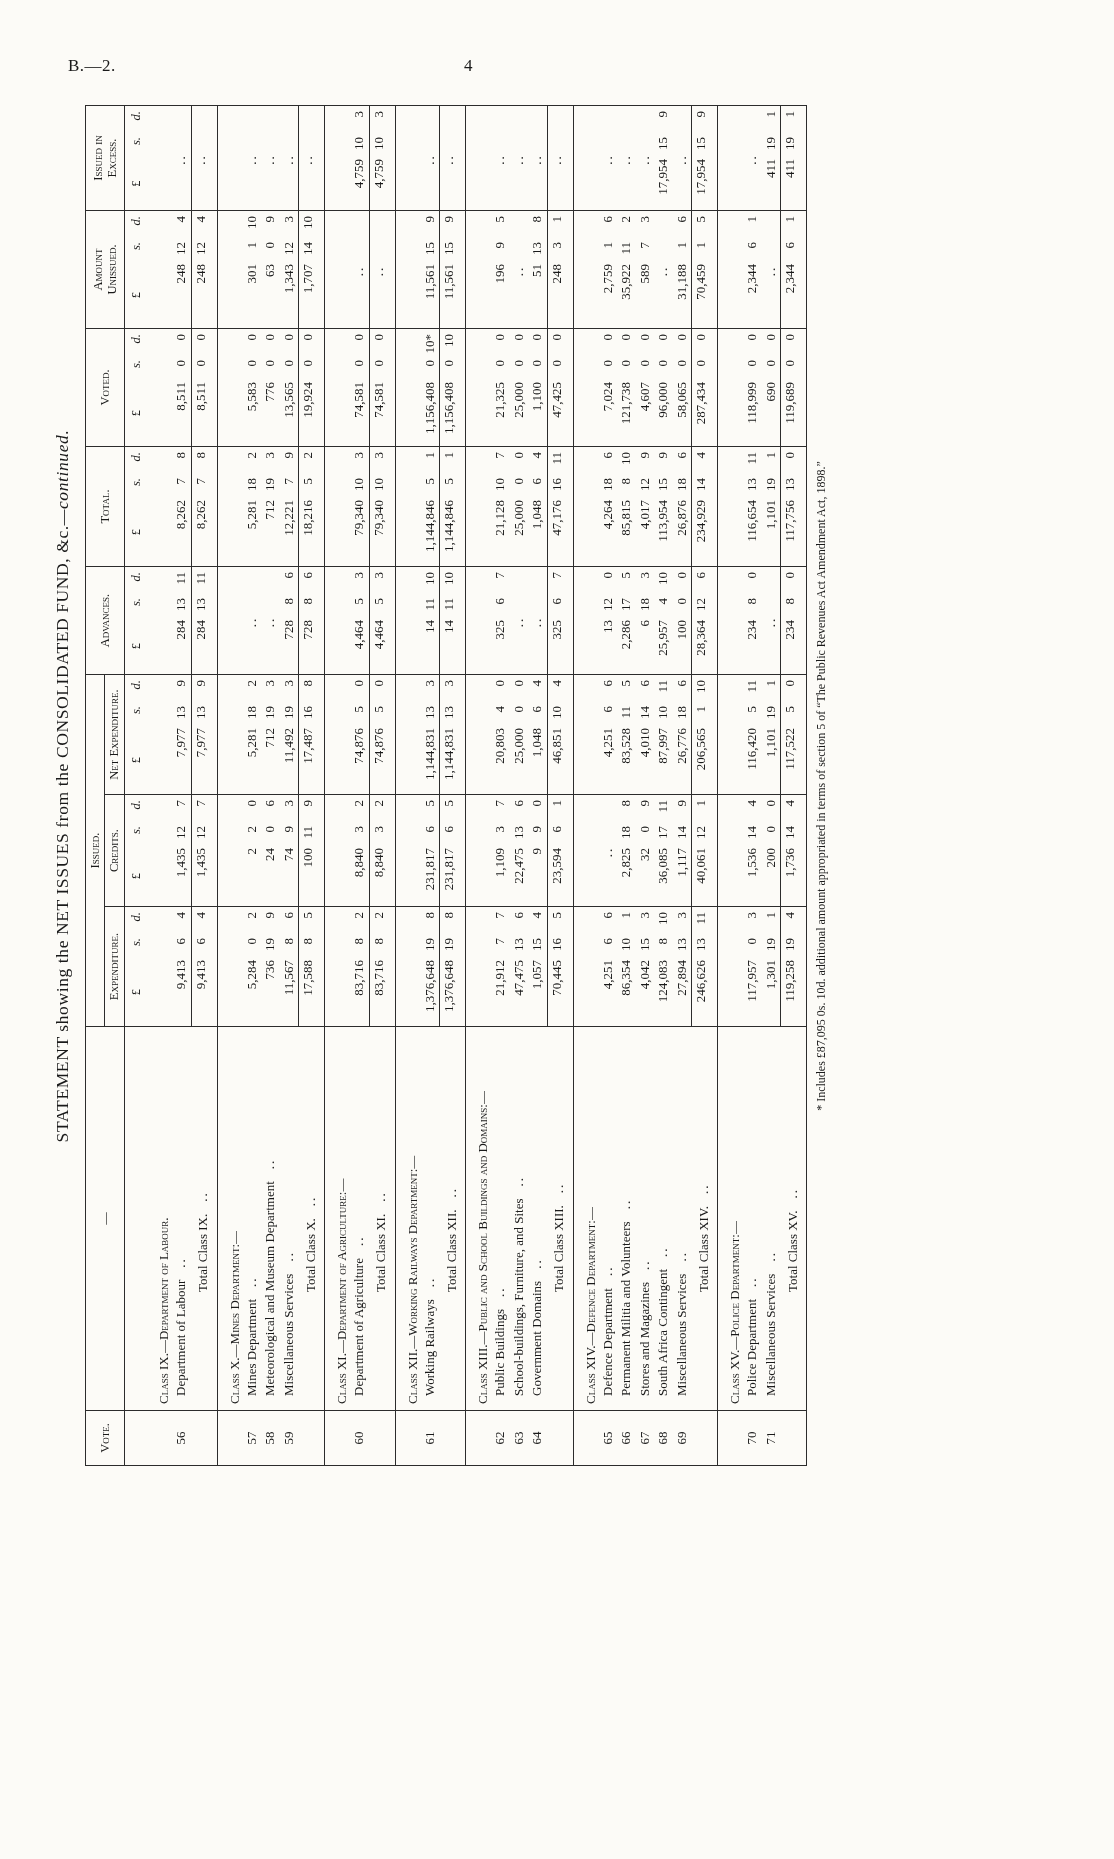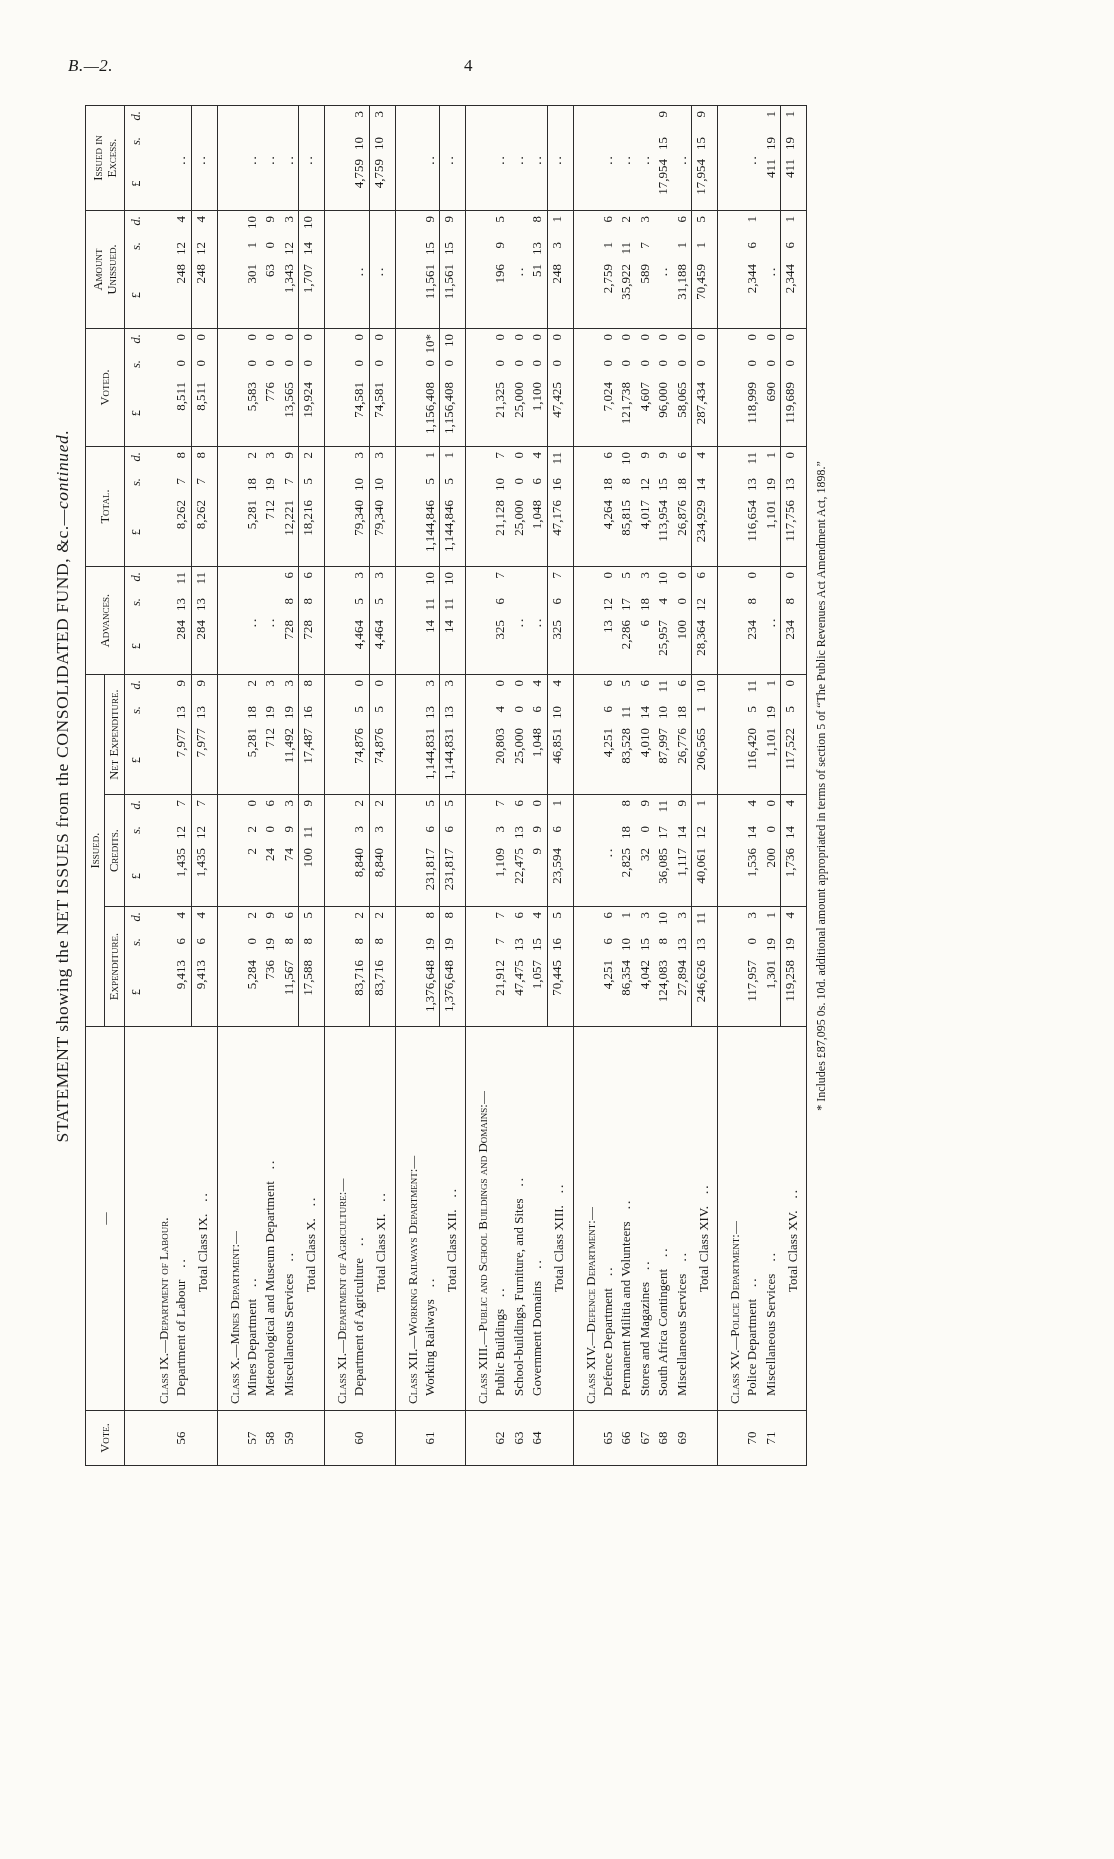--- a/index.html
+++ b/index.html
@@ -2,21 +2,21 @@
 <html><head>
 <meta charset="utf-8">
 <style>
   html,body{margin:0;padding:0;}
   body{width:1114px;height:1859px;background:#efede8;}
   .page{
     position:relative;width:1114px;height:1859px;overflow:hidden;
     background:#fcfbf7;color:#1a1a1a;
     font-family:"Liberation Serif","DejaVu Serif",serif;
   }
-  .doc-ref{position:absolute;top:56px;left:68px;font-size:17px;letter-spacing:.5px;font-style:italic;}
+  .doc-ref{position:absolute;top:56px;left:68px;font-size:17px;letter-spacing:.5px;}
   .page-num{position:absolute;top:56px;left:464px;font-size:17px;}
 
   
   .rotated{
     position:absolute;top:106px;left:52px;width:1360px;
     transform-origin:0 0;
     transform:rotate(-90deg) translateX(-1360px);
   }
   .ls-title{text-align:center;font-size:17.5px;letter-spacing:.6px;margin:0 0 12px 0;white-space:nowrap;}
   .ls-title .cont{font-style:italic;}

